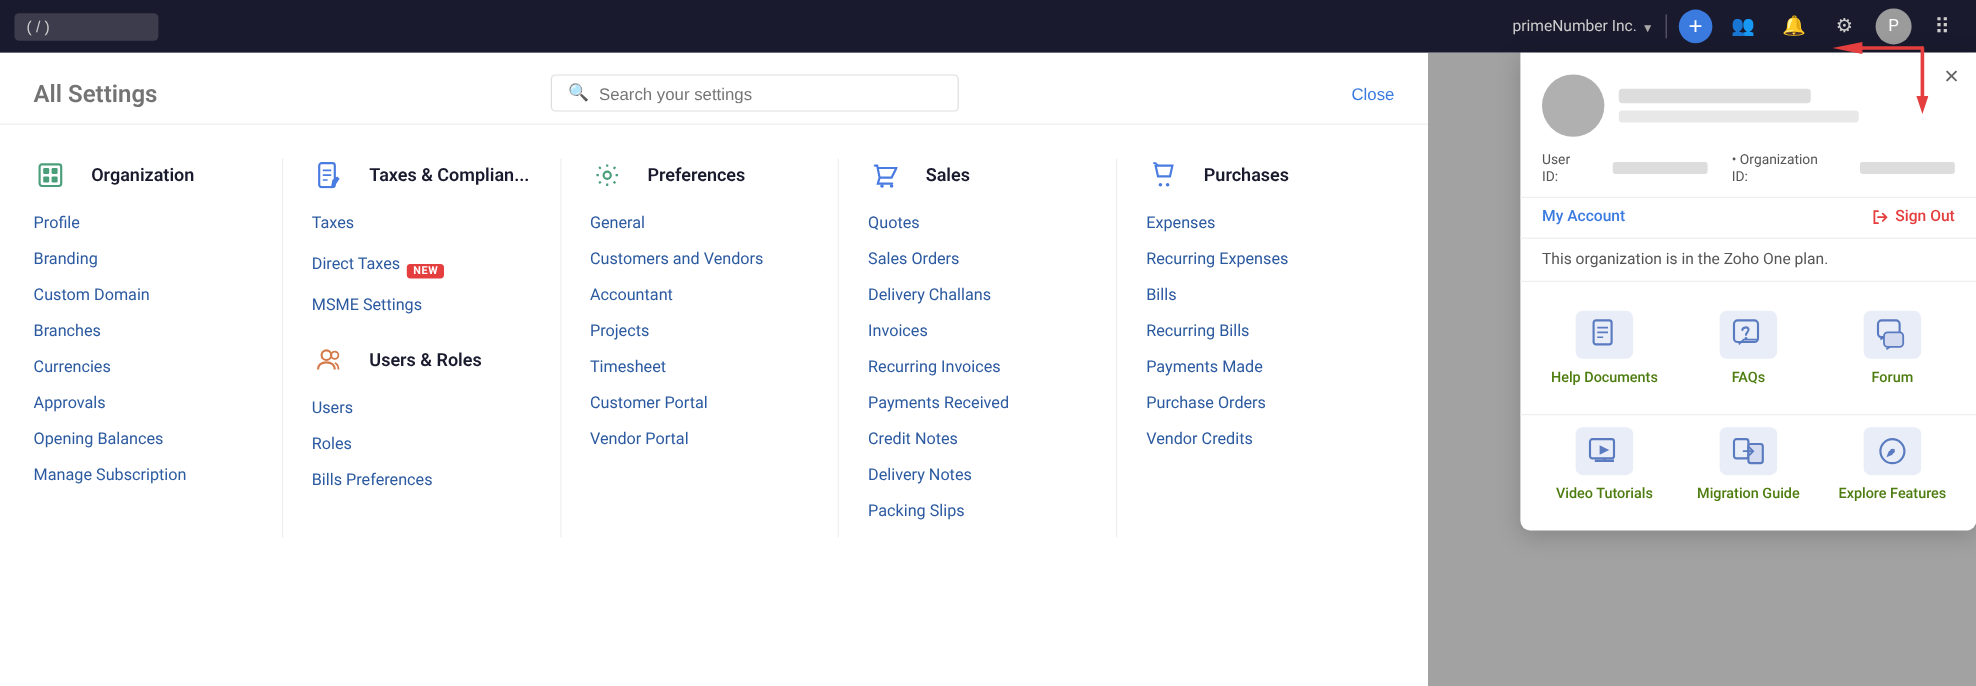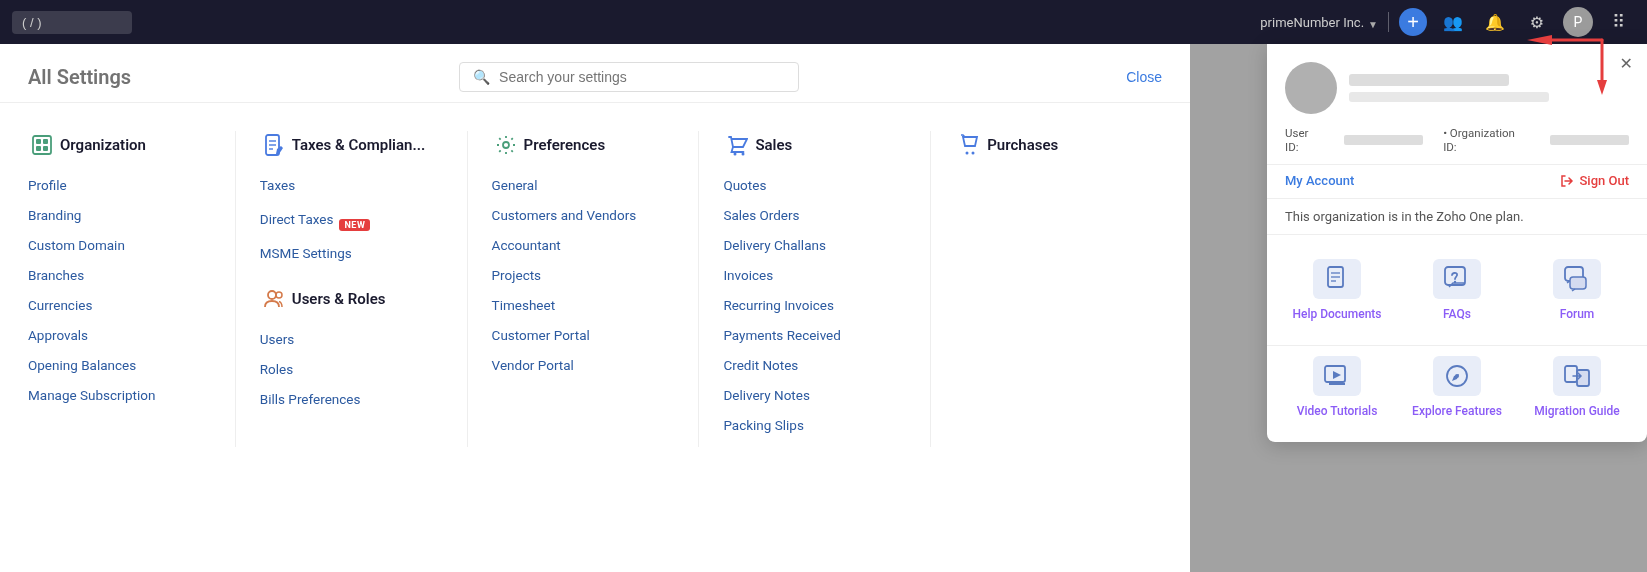--- a/index.html
+++ b/index.html
@@ -162,21 +162,21 @@
       border-right: 1px solid #eee;
       margin-right: 24px;
     }
     .settings-col:last-child {
       border-right: none;
       margin-right: 0;
     }
     .settings-col-header {
       display: flex;
       align-items: center;
-      gap: 4px;
+      gap: 20px;
       margin-bottom: 18px;
     }
     .col-icon {
       width: 28px;
       height: 28px;
       display: flex;
       align-items: center;
       justify-content: center;
       font-size: 18px;
     }
@@ -322,21 +322,21 @@
       background: #e8edf8;
       border-radius: 6px;
       display: flex;
       align-items: center;
       justify-content: center;
       font-size: 20px;
       color: #4a6fa5;
     }
     .resource-label {
       font-size: 12px;
-      color: #8b5cf6;
+      color: #4d7c0f;
       text-align: center;
       font-weight: 500;
     }
     .popup-resources-row2 {
       display: grid;
       grid-template-columns: repeat(3, 1fr);
       gap: 0;
       padding: 0 10px 14px 10px;
     }
 
@@ -504,20 +504,29 @@
         <div class="col-icon">
           <svg width="22" height="22" viewBox="0 0 22 22" fill="none">
               <path d="M5 3h14l-2 9H7L5 3z" stroke="#4a7be0" stroke-width="1.8" fill="none"></path>
               <path d="M3 1h2l2 2" stroke="#4a7be0" stroke-width="1.5" fill="none"></path>
               <circle cx="9" cy="19" r="1.5" fill="#4a7be0"></circle>
               <circle cx="15" cy="19" r="1.5" fill="#4a7be0"></circle>
             </svg>
         </div>
         <span class="col-title">Purchases</span>
       </div>
+      <div>
+        <div class="settings-item">Expenses</div>
+        <div class="settings-item">Recurring Expenses</div>
+        <div class="settings-item">Bills</div>
+        <div class="settings-item">Recurring Bills</div>
+        <div class="settings-item">Payments Made</div>
+        <div class="settings-item">Purchase Orders</div>
+        <div class="settings-item">Vendor Credits</div>
+      </div>
     </div>
 
   </div>
 </div>
 
 <div class="profile-popup">
   <button class="popup-close">✕</button>
 
   <div class="popup-profile-section">
     <div class="popup-avatar"></div>
@@ -590,36 +599,36 @@
             <polygon points="10,9 10,17 18,13" fill="#5a7bc0"></polygon>
             <line x1="6" y1="22" x2="22" y2="22" stroke="#5a7bc0" stroke-width="2"></line>
             <line x1="14" y1="20" x2="14" y2="22" stroke="#5a7bc0" stroke-width="2"></line>
           </svg>
       </div>
       <span class="resource-label">Video Tutorials</span>
     </div>
     <div class="popup-resource-item">
       <div class="resource-icon">
         <svg width="28" height="28" viewBox="0 0 28 28" fill="none">
+            <rect x="2" y="4" width="12" height="16" rx="2" stroke="#5a7bc0" stroke-width="1.8" fill="#e8edf8"></rect>
+            <rect x="14" y="8" width="12" height="16" rx="2" stroke="#5a7bc0" stroke-width="1.8" fill="#d4dbf0"></rect>
+            <path d="M10 14h8M15 11l3 3-3 3" stroke="#5a7bc0" stroke-width="1.5" stroke-linecap="round"></path>
+          </svg>
+      </div>
+      <span class="resource-label">Migration Guide</span>
+    </div>
+    <div class="popup-resource-item">
+      <div class="resource-icon">
+        <svg width="28" height="28" viewBox="0 0 28 28" fill="none">
             <circle cx="14" cy="14" r="10" stroke="#5a7bc0" stroke-width="1.8" fill="#e8edf8"></circle>
             <path d="M9 19l2-5 5-2-2 5-5 2z" fill="#5a7bc0"></path>
             <circle cx="14" cy="14" r="2" fill="#5a7bc0"></circle>
           </svg>
       </div>
       <span class="resource-label">Explore Features</span>
-    </div>
-    <div class="popup-resource-item">
-      <div class="resource-icon">
-        <svg width="28" height="28" viewBox="0 0 28 28" fill="none">
-            <rect x="2" y="4" width="12" height="16" rx="2" stroke="#5a7bc0" stroke-width="1.8" fill="#e8edf8"></rect>
-            <rect x="14" y="8" width="12" height="16" rx="2" stroke="#5a7bc0" stroke-width="1.8" fill="#d4dbf0"></rect>
-            <path d="M10 14h8M15 11l3 3-3 3" stroke="#5a7bc0" stroke-width="1.5" stroke-linecap="round"></path>
-          </svg>
-      </div>
-      <span class="resource-label">Migration Guide</span>
     </div>
   </div>
 </div>
 
 <svg class="red-arrow" width="90" height="70" viewBox="0 0 90 70" style="position:absolute;top:30px;right:40px;z-index:25;pointer-events:none;">
   <line x1="85" y1="10" x2="30" y2="10" stroke="#e53e3e" stroke-width="3" stroke-linecap="round"></line>
   <polyline points="35,5 10,10 35,15" fill="#e53e3e"></polyline>
   <line x1="85" y1="10" x2="85" y2="55" stroke="#e53e3e" stroke-width="3" stroke-linecap="round"></line>
   <polyline points="80,50 85,65 90,50" fill="#e53e3e"></polyline>
 </svg>

